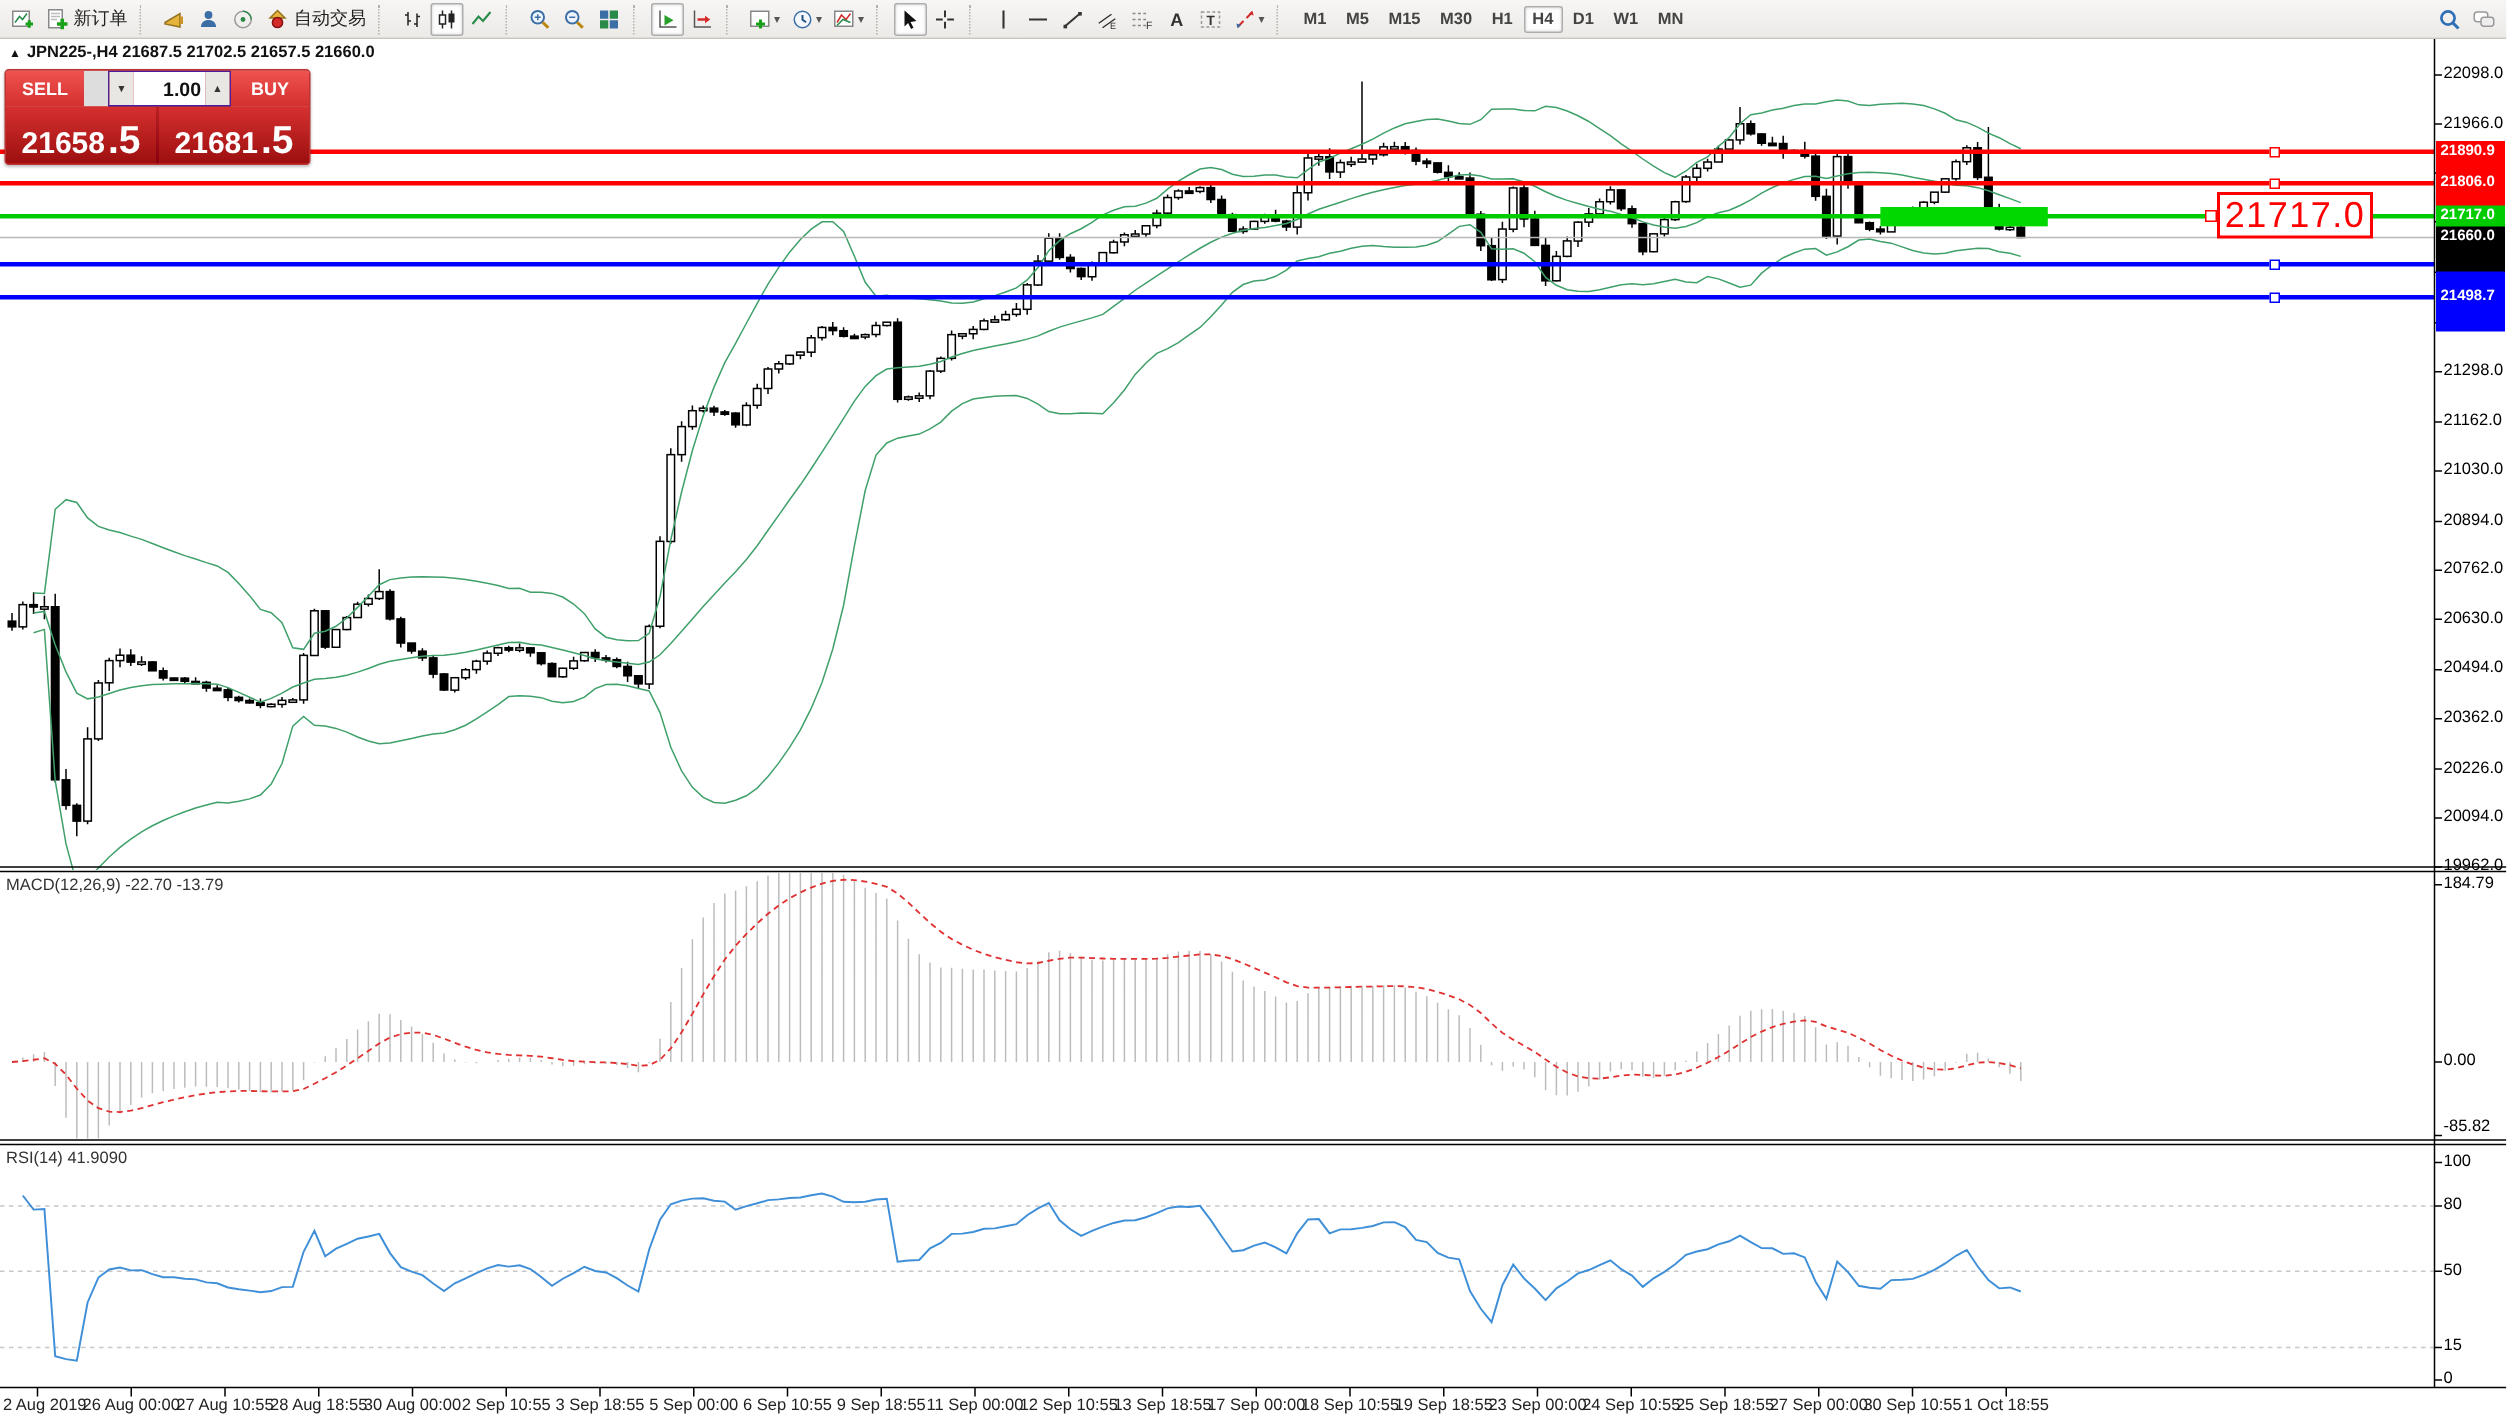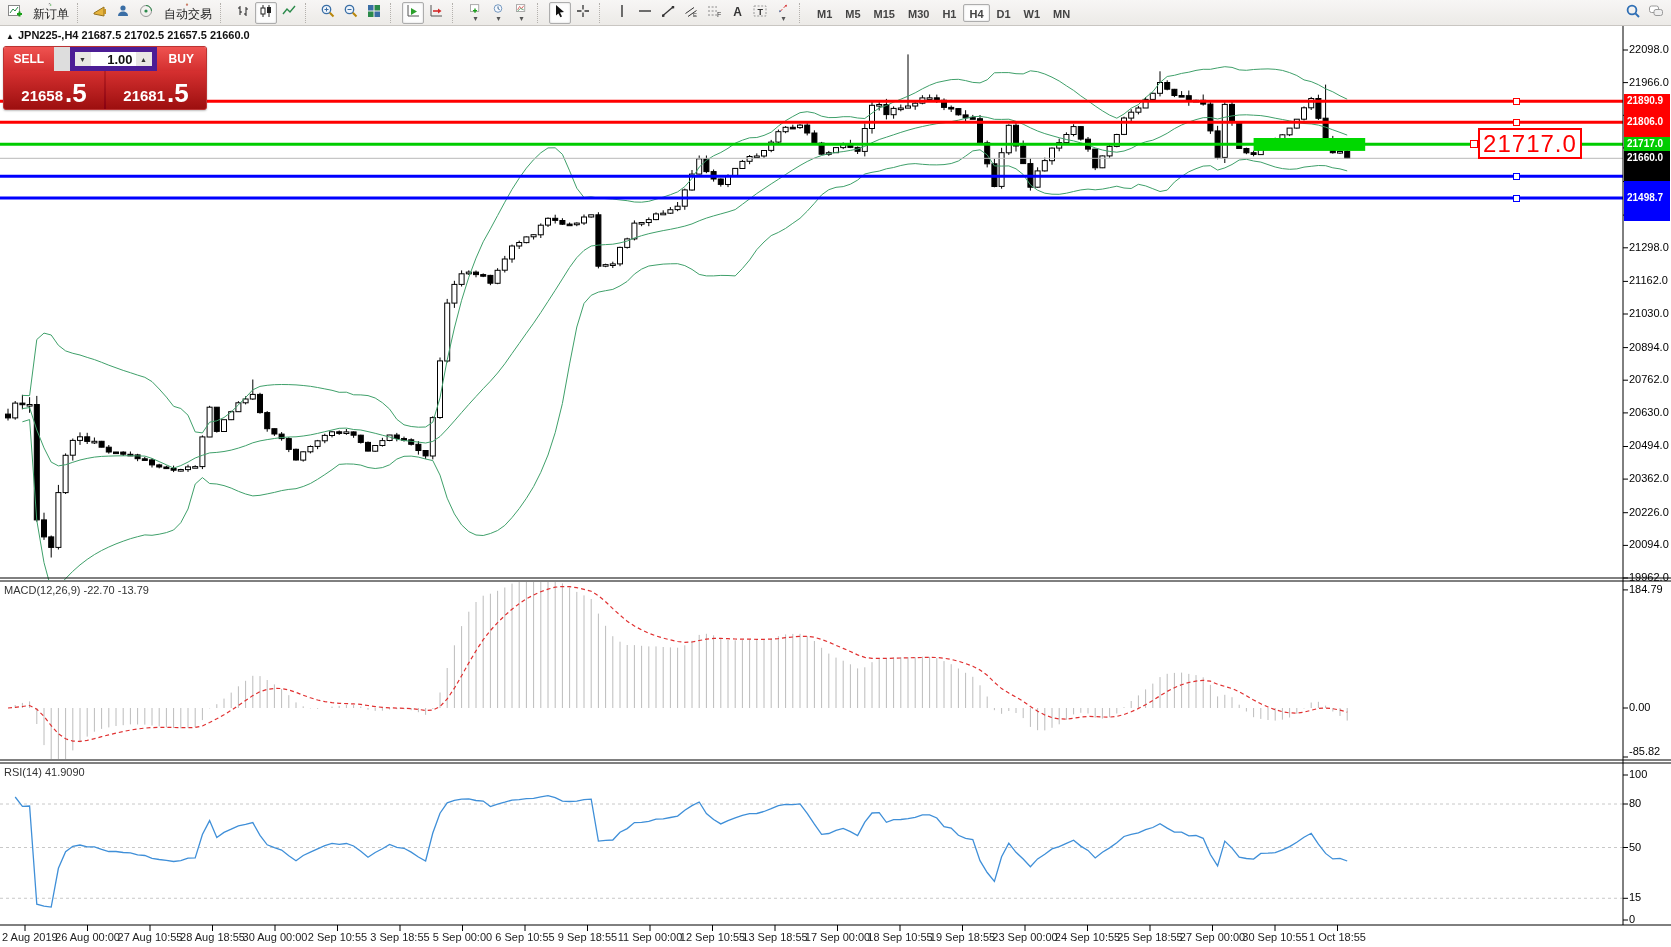--- a/index.html
+++ b/index.html
@@ -3,49 +3,49 @@
 <meta charset="utf-8">
 <style>
   html,body{margin:0;padding:0;width:1671px;height:947px;overflow:hidden;
     font-family:"Liberation Sans",sans-serif;background:#fff;}
   .window{position:relative;width:1671px;height:947px;background:#fff;}
 
   
   .toolbar{position:absolute;left:0;top:0;width:1671px;height:26px;
     background:linear-gradient(#f7f6f5,#eceae7);border-bottom:1px solid #c9c6c2;
     display:flex;align-items:center;padding:0 4px;box-sizing:border-box;gap:1px;}
-  .tb-item{display:inline-flex;align-items:center;height:22px;
-    min-width:22px;padding:0 2px;border:1px solid transparent;border-radius:2px;box-sizing:border-box;flex-direction:column;}
+  .tb-item{display:inline-flex;align-items:center;justify-content:center;height:22px;
+    min-width:22px;padding:0 2px;border:1px solid transparent;border-radius:2px;box-sizing:border-box;}
   .tb-item.active{background:#fdfdfd;border-color:#adadad;box-shadow:inset 0 0 2px #ccc;}
   .tb-item svg{display:block;}
   .tb-label{font-size:12px;color:#222;margin-left:3px;white-space:nowrap;}
   .tb-sep{width:7px;height:20px;border-left:1px dotted #b4b1ad;margin:0 3px 0 4px;}
   .tb-spacer{flex:1;}
   .tb-dd{font-size:8px;color:#555;margin-left:1px;}
   .tb-tf{font-size:11px;font-weight:bold;color:#444;padding:2px 5px;height:18px;line-height:14px;}
 
   
   .symbol-line{position:absolute;left:6px;top:29px;font-size:11px;font-weight:bold;
     color:#111;z-index:30;white-space:nowrap;}
   .symbol-line .mk{font-size:8px;margin-right:4px;}
 
   
   .trade-panel{position:absolute;left:3px;top:46px;width:202px;height:62px;z-index:40;
     border:1px solid #b33;border-radius:3px;overflow:hidden;background:#c61a1a;
     box-shadow:0 1px 2px rgba(0,0,0,.25);}
   .tp-row{display:flex;height:24px;background:#ddd;}
   .tp-sell,.tp-buy{width:52px;border:none;color:#fff;font-size:12px;font-weight:bold;
     background:linear-gradient(#ef5350,#d32f2f);cursor:pointer;font-family:inherit;}
-  .tp-vol{flex:1;display:flex;background:#b91c1c;border:5px solid #4c1d95;box-sizing:border-box;margin-left:16px;}
+  .tp-vol{flex:1;display:flex;background:#b91c1c;border:1px solid #4c1d95;box-sizing:border-box;margin-left:16px;}
   .tp-vol button{width:16px;border:none;background:#e9e7e4;color:#333;font-size:7px;cursor:pointer;padding:0;}
   .tp-vol input{flex:1;width:40px;border:none;outline:none;text-align:right;font-size:13px;
     font-weight:bold;color:#111;padding-right:3px;font-family:inherit;}
   .tp-prices{display:flex;height:38px;background:linear-gradient(#d63030,#9d0f0f);color:#fff;}
   .tp-price{flex:1;display:flex;align-items:flex-end;justify-content:center;padding-bottom:4px;cursor:pointer;}
-  .tp-price .big{font-size:15px;font-weight:bold;line-height:18px;}
+  .tp-price .big{font-size:20px;font-weight:bold;line-height:18px;}
   .tp-price .frac{font-size:26px;font-weight:bold;line-height:24px;margin-left:2px;}
   .tp-div{width:2px;background:linear-gradient(#b22,#801);}
 
   
   .pane-label{position:absolute;left:4px;font-size:11px;color:#333;z-index:10;white-space:nowrap;}
   .tick-label{position:absolute;left:1629px;font-size:11px;color:#000;z-index:5;white-space:nowrap;}
   .axis-chip{position:absolute;left:1624px;width:46px;height:30px;line-height:14px;
     font-size:10px;font-weight:bold;color:#fff;padding-left:3px;z-index:8;box-sizing:border-box;white-space:nowrap;}
   .date-label{position:absolute;top:931px;font-size:11px;color:#222;white-space:nowrap;z-index:5;}
 

